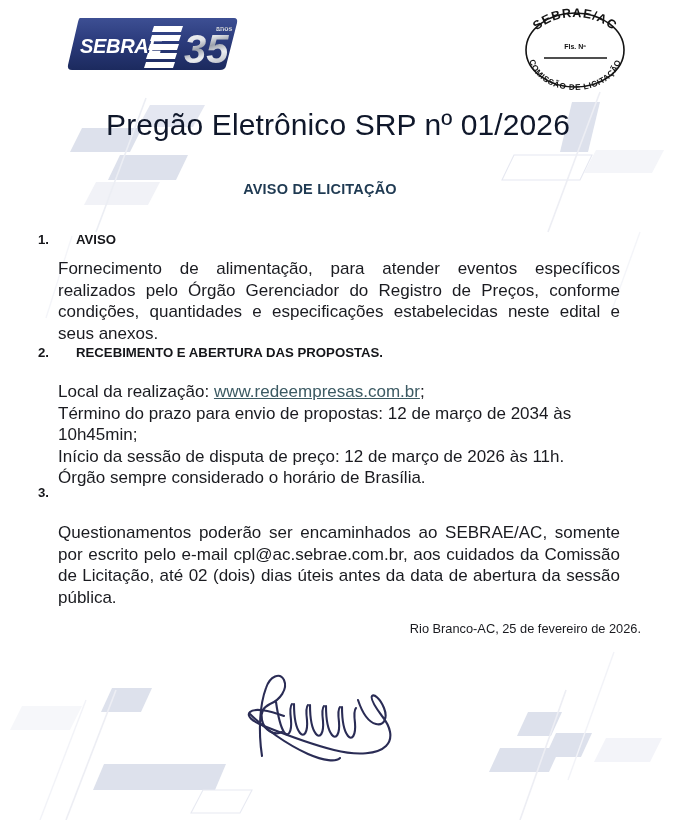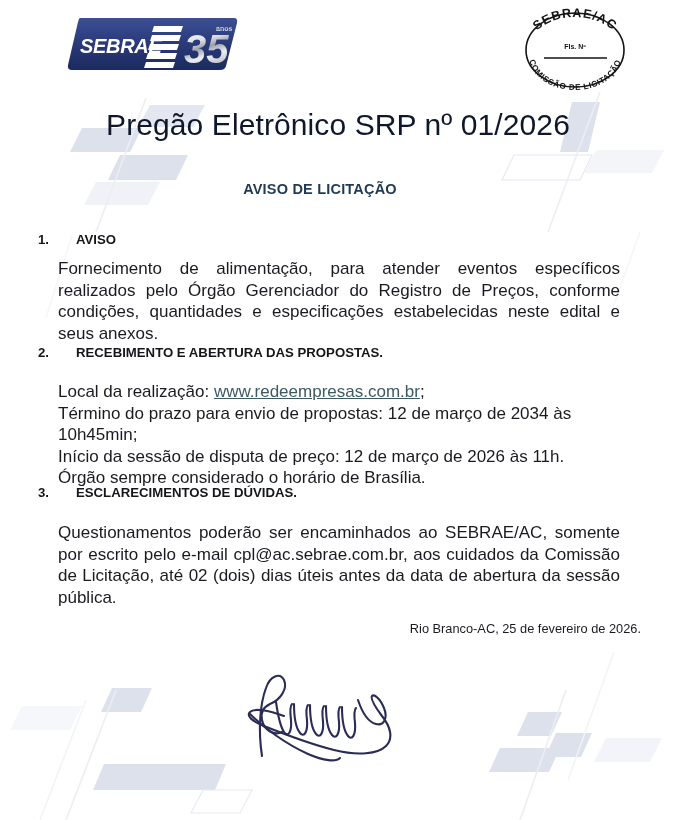--- a/index.html
+++ b/index.html
@@ -263,21 +263,20 @@
         <p><span>Local da realização: </span><a class="doc-link" href="#">www.redeempresas.com.br</a><span>;</span></p>
         <p>Término do prazo para envio de propostas: 12 de março de 2034 às 10h45min;</p>
         <p>Início da sessão de disputa de preço: 12 de março de 2026 às 11h.</p>
         <p>Órgão sempre considerado o horário de Brasília.</p>
       </div>
     </div>
 
     <div class="section" style="top:485px;">
       <div class="sec-head">
         <span class="sec-num">3.</span>
-        <span class="sec-title">ESCLARECIMENTOS DE DÚVIDAS.</span>
       </div>
       <div class="body-text" style="top:37px;">Questionamentos poderão ser encaminhados ao SEBRAE/AC, somente por escrito pelo e-mail cpl@ac.sebrae.com.br, aos cuidados da Comissão de Licitação, até 02 (dois) dias úteis antes da data de abertura da sessão pública.</div>
     </div>
 
     <div class="place-date">Rio Branco-AC, 25 de fevereiro de 2026.</div>
 
     <div class="sig-block">
       <svg class="sig-svg-wrap" viewBox="0 0 230 110" width="230" height="110">
         <g fill="none" stroke="#2a2c55" stroke-width="2.1" stroke-linecap="round" stroke-linejoin="round">
           <path d="M34,96 C30,70 32,44 38,28 C42,16 52,12 56,20 C60,29 52,40 42,44

